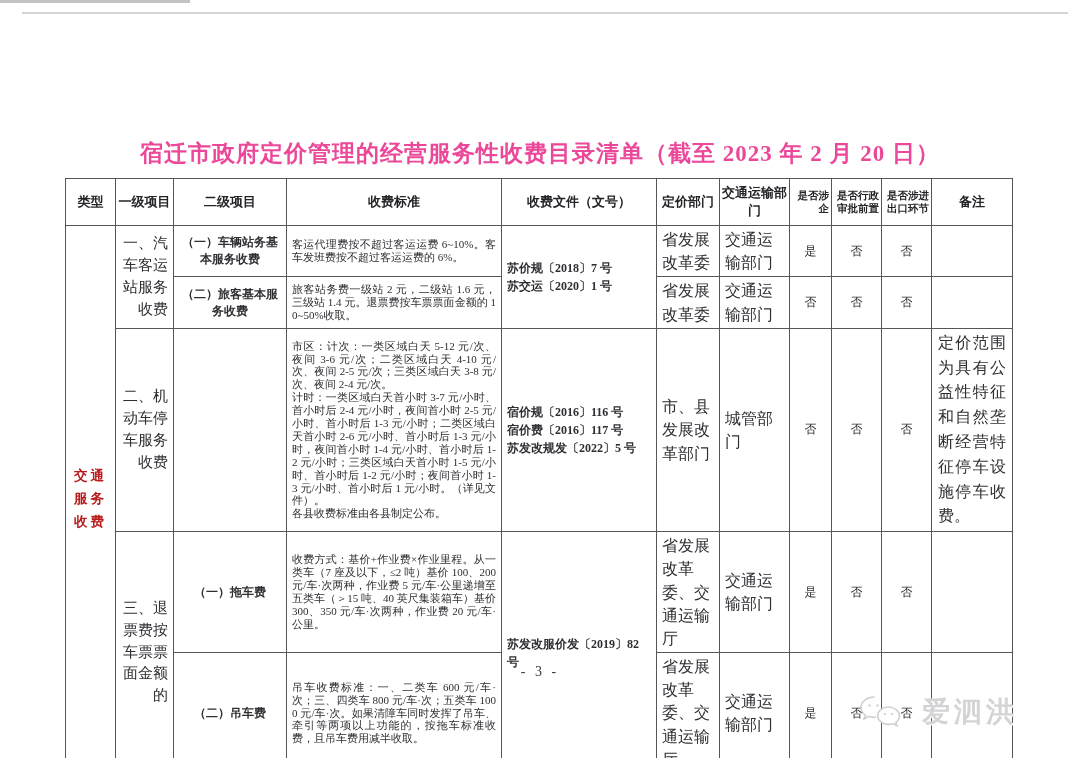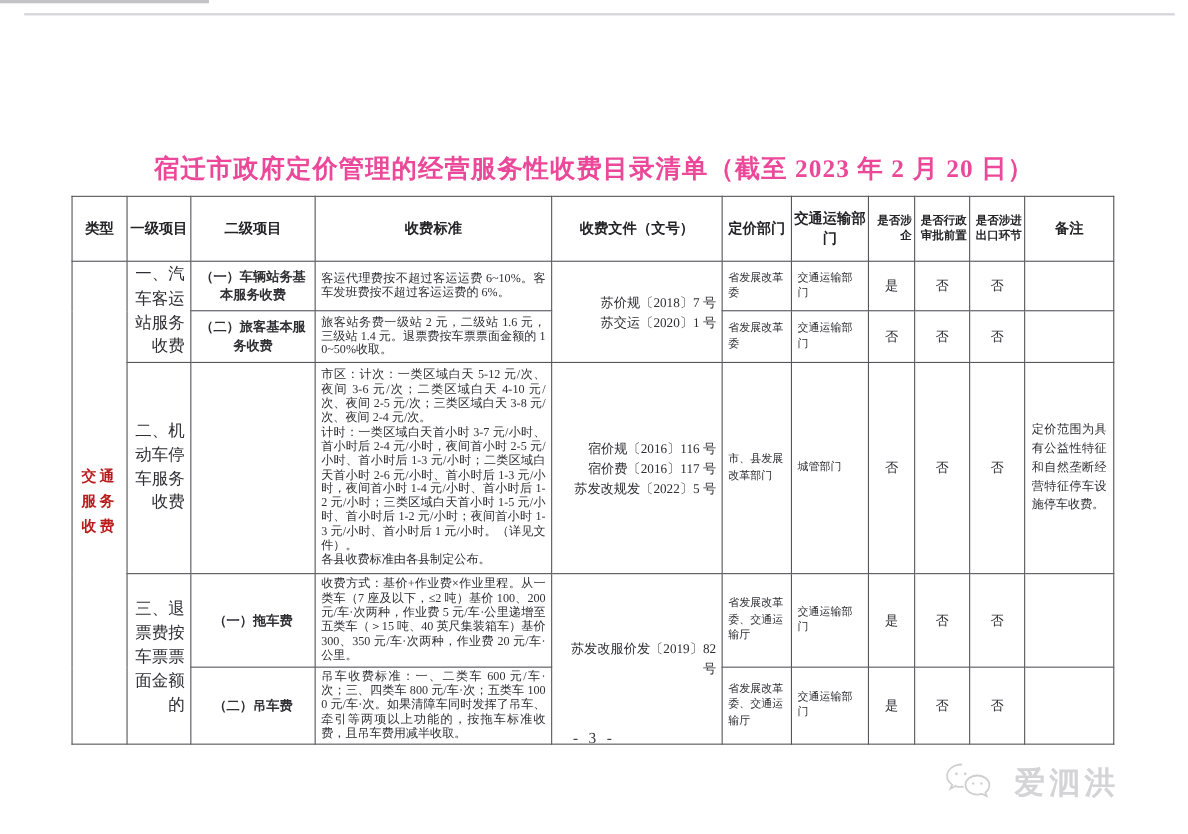--- a/index.html
+++ b/index.html
@@ -44,35 +44,35 @@
     letter-spacing:3px;line-height:1.7;color:#b91c1c;
     padding:2px 6px;
   }
   td.cell-level1{font-size:15px;line-height:1.45;text-align:right;padding:2px 5px;}
   td.cell-level2{font-size:12px;line-height:1.4;text-align:center;padding:2px 6px;font-weight:bold;}
   td.cell-standard{
     font-size:11px;line-height:12.9px;text-align:justify;
     padding:2px 5px;vertical-align:middle;white-space:pre-line;
   }
   td.cell-doc{
-    font-size:12px;line-height:1.5;text-align:right;
-    padding:2px 5px;white-space:pre-line;
-  }
-  td.cell-dept{font-size:10px;line-height:1.45;text-align:left;padding:2px 5px;}
+    font-size:12px;line-height:1.5;text-align:left;
+    padding:2px 5px;white-space:pre-line;font-weight:bold;
+  }
+  td.cell-dept{font-size:16px;line-height:1.45;text-align:left;padding:2px 5px;}
   td.cell-flag{text-align:center;font-size:12px;}
   td.cell-remark{
-    font-size:11px;line-height:1.55;text-align:justify;padding:2px 6px;
+    font-size:16px;line-height:1.55;text-align:justify;padding:2px 6px;
   }
   .page-number{
     position:absolute;top:664px;left:0;width:100%;
     text-align:center;font-size:14px;color:#3a3a3e;letter-spacing:3px;
   }
   .watermark{
     position:absolute;top:693px;right:62px;
-    display:flex;align-items:flex-start;gap:20px;
+    display:flex;align-items:flex-end;gap:20px;
     color:#d2d2d5;
   }
   .watermark-text{
     font-size:28px;font-weight:bold;letter-spacing:4px;
     color:#d4d4d7;
     text-shadow:1px 1px 0 #ffffff;
     font-family:"Liberation Sans","DejaVu Sans",sans-serif;
   }
   .watermark-icon svg{display:block;}
 </style>
@@ -92,21 +92,21 @@
     <col style="width:215px">
       <col style="width:155px">
       <col style="width:63px">
     <col style="width:70px">
       <col style="width:42px">
       <col style="width:50px">
     <col style="width:50px">
       <col style="width:81px">
   </colgroup>
   <tbody>
-      <tr style="height:59px;">
+      <tr style="height:47px;">
     <th>类型</th>
     <th>一级项目</th>
     <th>二级项目</th>
     <th>收费标准</th>
     <th>收费文件（文号）</th>
     <th>定价部门</th>
     <th>交通运输部门</th>
     <th class="small-head">是否涉企</th>
     <th class="small-head">是否行政审批前置</th>
     <th class="small-head">是否涉进出口环节</th>

